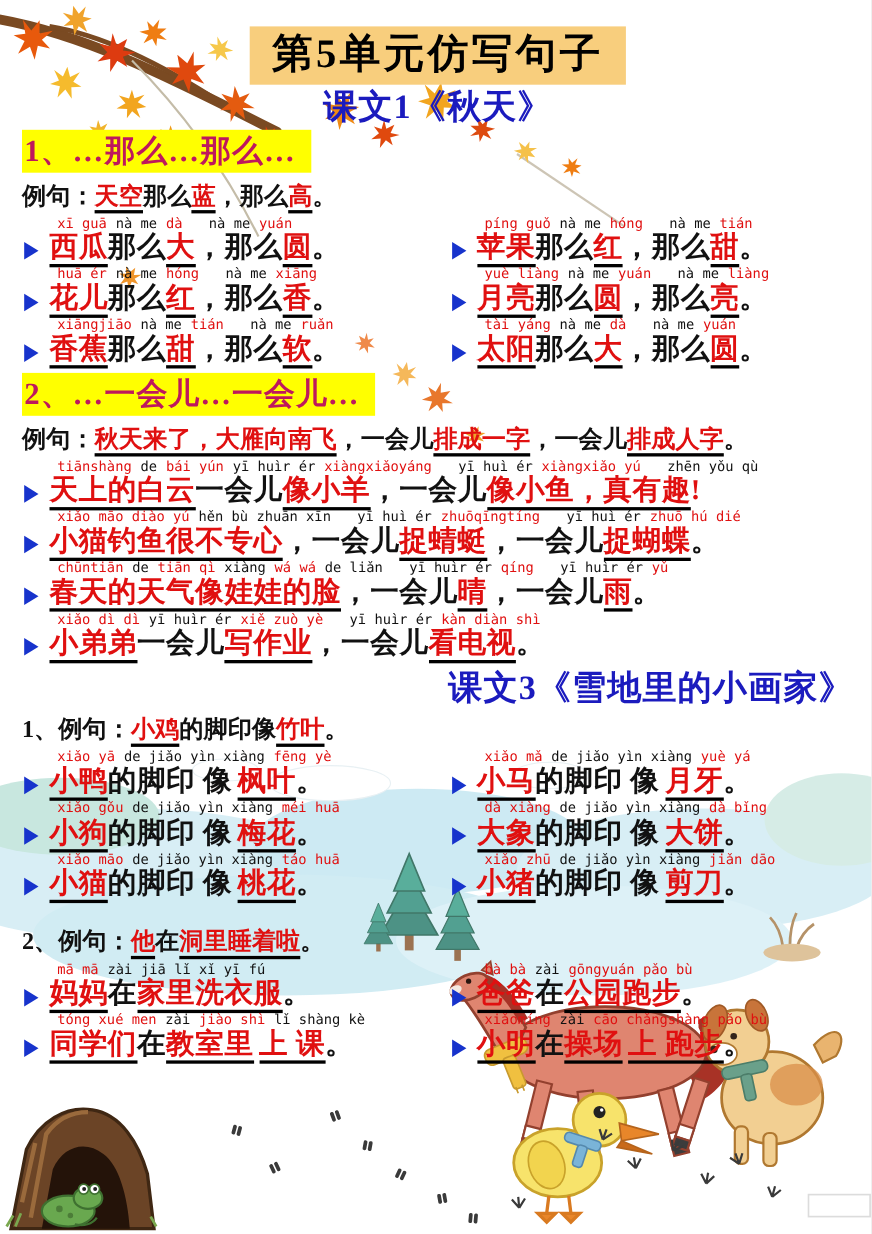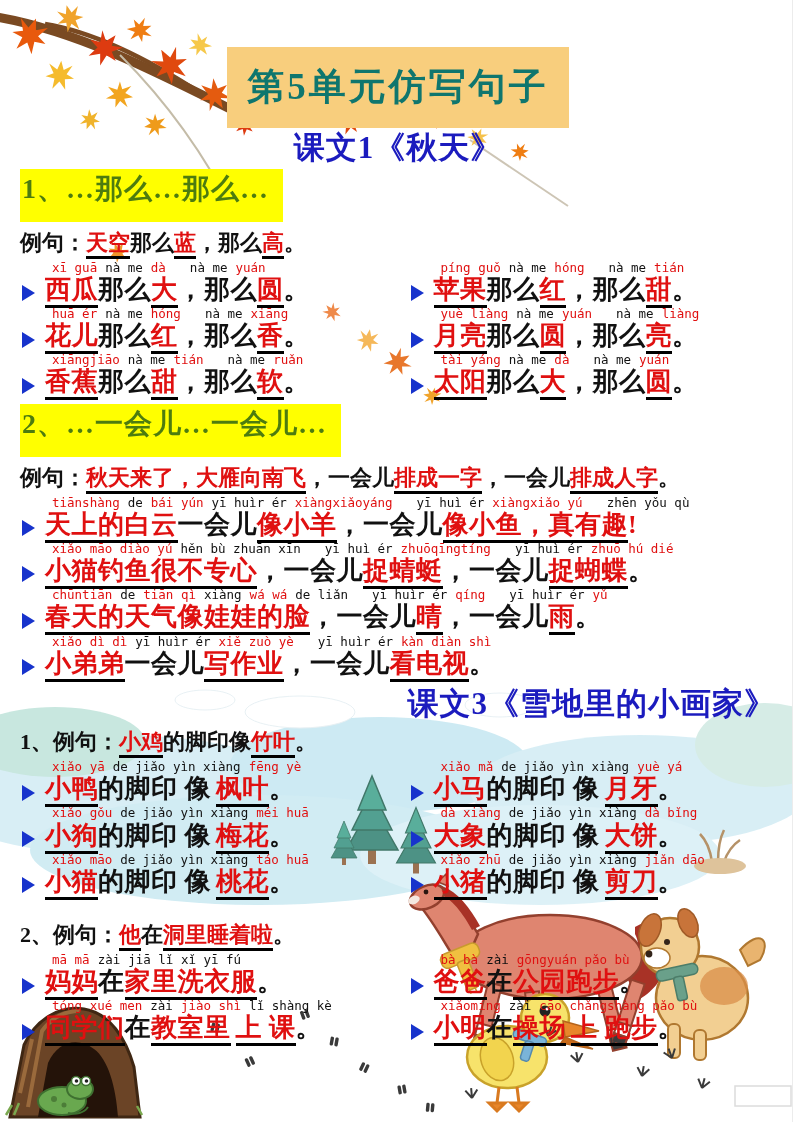--- a/index.html
+++ b/index.html
@@ -10,31 +10,31 @@
   html,body{width:793px;}
   body{
     width:793px;height:1122px;background:#fff;overflow:hidden;position:relative;
     font-family:"Liberation Serif","DejaVu Serif",serif;
     border-right:1px solid #ececec;
   }
   #decor{position:absolute;inset:0;z-index:0;pointer-events:none;}
   .content{position:relative;z-index:1;padding:24px 16px 0 20px;}
   .title-row{text-align:center;margin-bottom:1px;}
   .page-title{
-    display:inline-block;background:var(--title-bg);color:#0f766e;
-    font-size:37px;font-weight:800;letter-spacing:3px;padding:19px 20px;line-height:1.15;margin-top:23px;
+    display:inline-block;background:var(--title-bg);color:#000000;
+    font-size:37px;font-weight:800;letter-spacing:3px;padding:5px 20px;line-height:1.15;
   }
   .lesson-heading{
     text-align:center;color:var(--heading-blue);font-size:31px;font-weight:800;
     letter-spacing:1px;line-height:1.2;margin:1px 0 3px;
   }
   .sec-header-row{margin:2px 0 4px;}
   .sec-header{
-    display:inline-block;background:var(--yellow);color:#4d7c0f;
-    font-size:28px;font-weight:800;padding:2px 14px 16px 2px;line-height:1.25;letter-spacing:1px;
+    display:inline-block;background:var(--yellow);color:#be185d;
+    font-size:28px;font-weight:800;padding:2px 14px 2px 2px;line-height:1.25;letter-spacing:1px;
   }
   .example{font-size:22px;font-weight:700;line-height:1.5;margin:1px 0 2px;color:var(--blk);}
   .item{margin-bottom:2px;}
   .pinyin{
     font-family:"DejaVu Sans Mono","Liberation Mono",monospace;
     font-size:12.5px;line-height:1.05;margin-left:32px;white-space:nowrap;
   }
   .pinyin span{margin-right:8px;}
   .pinyin span.g{margin-left:16px;}
   .line{line-height:1.2;white-space:nowrap;}

